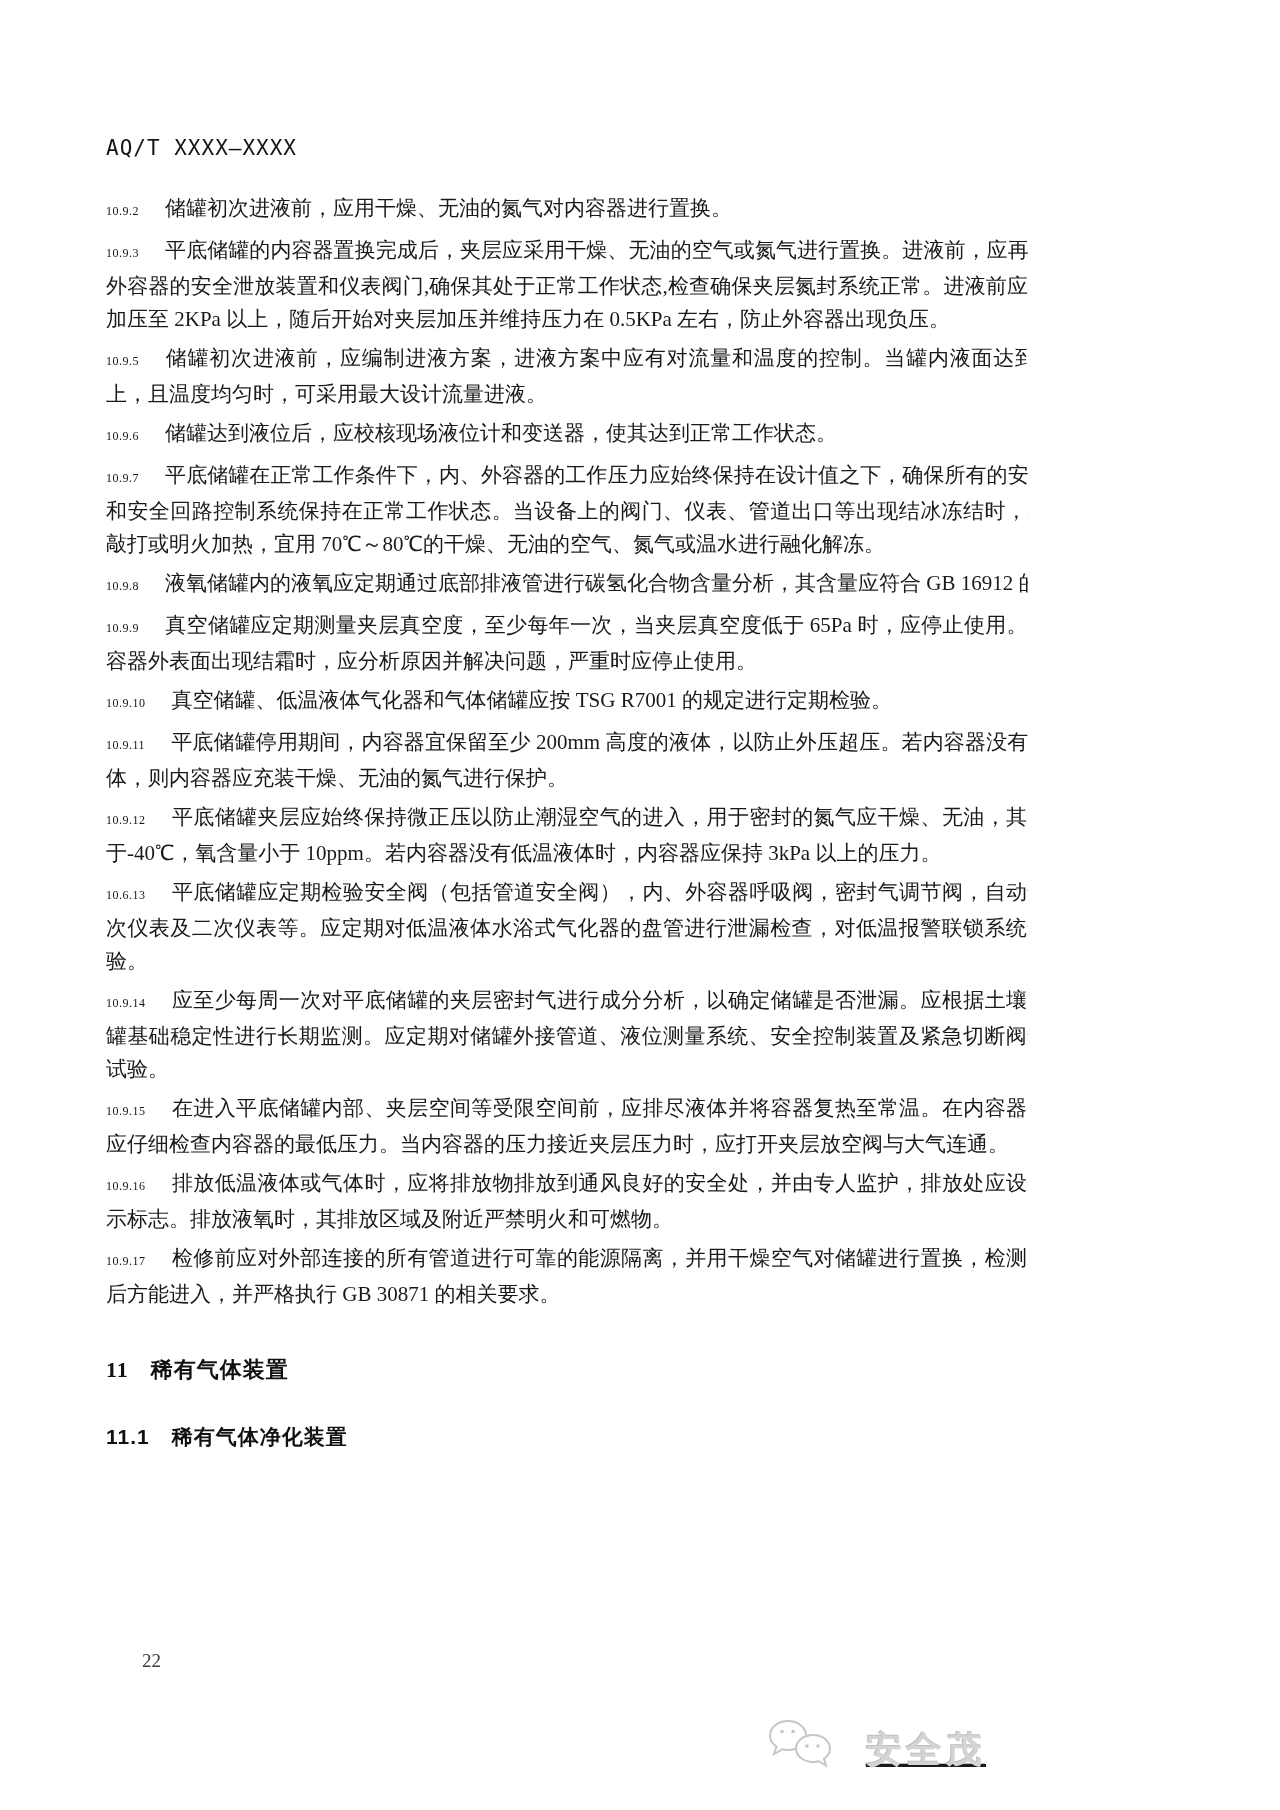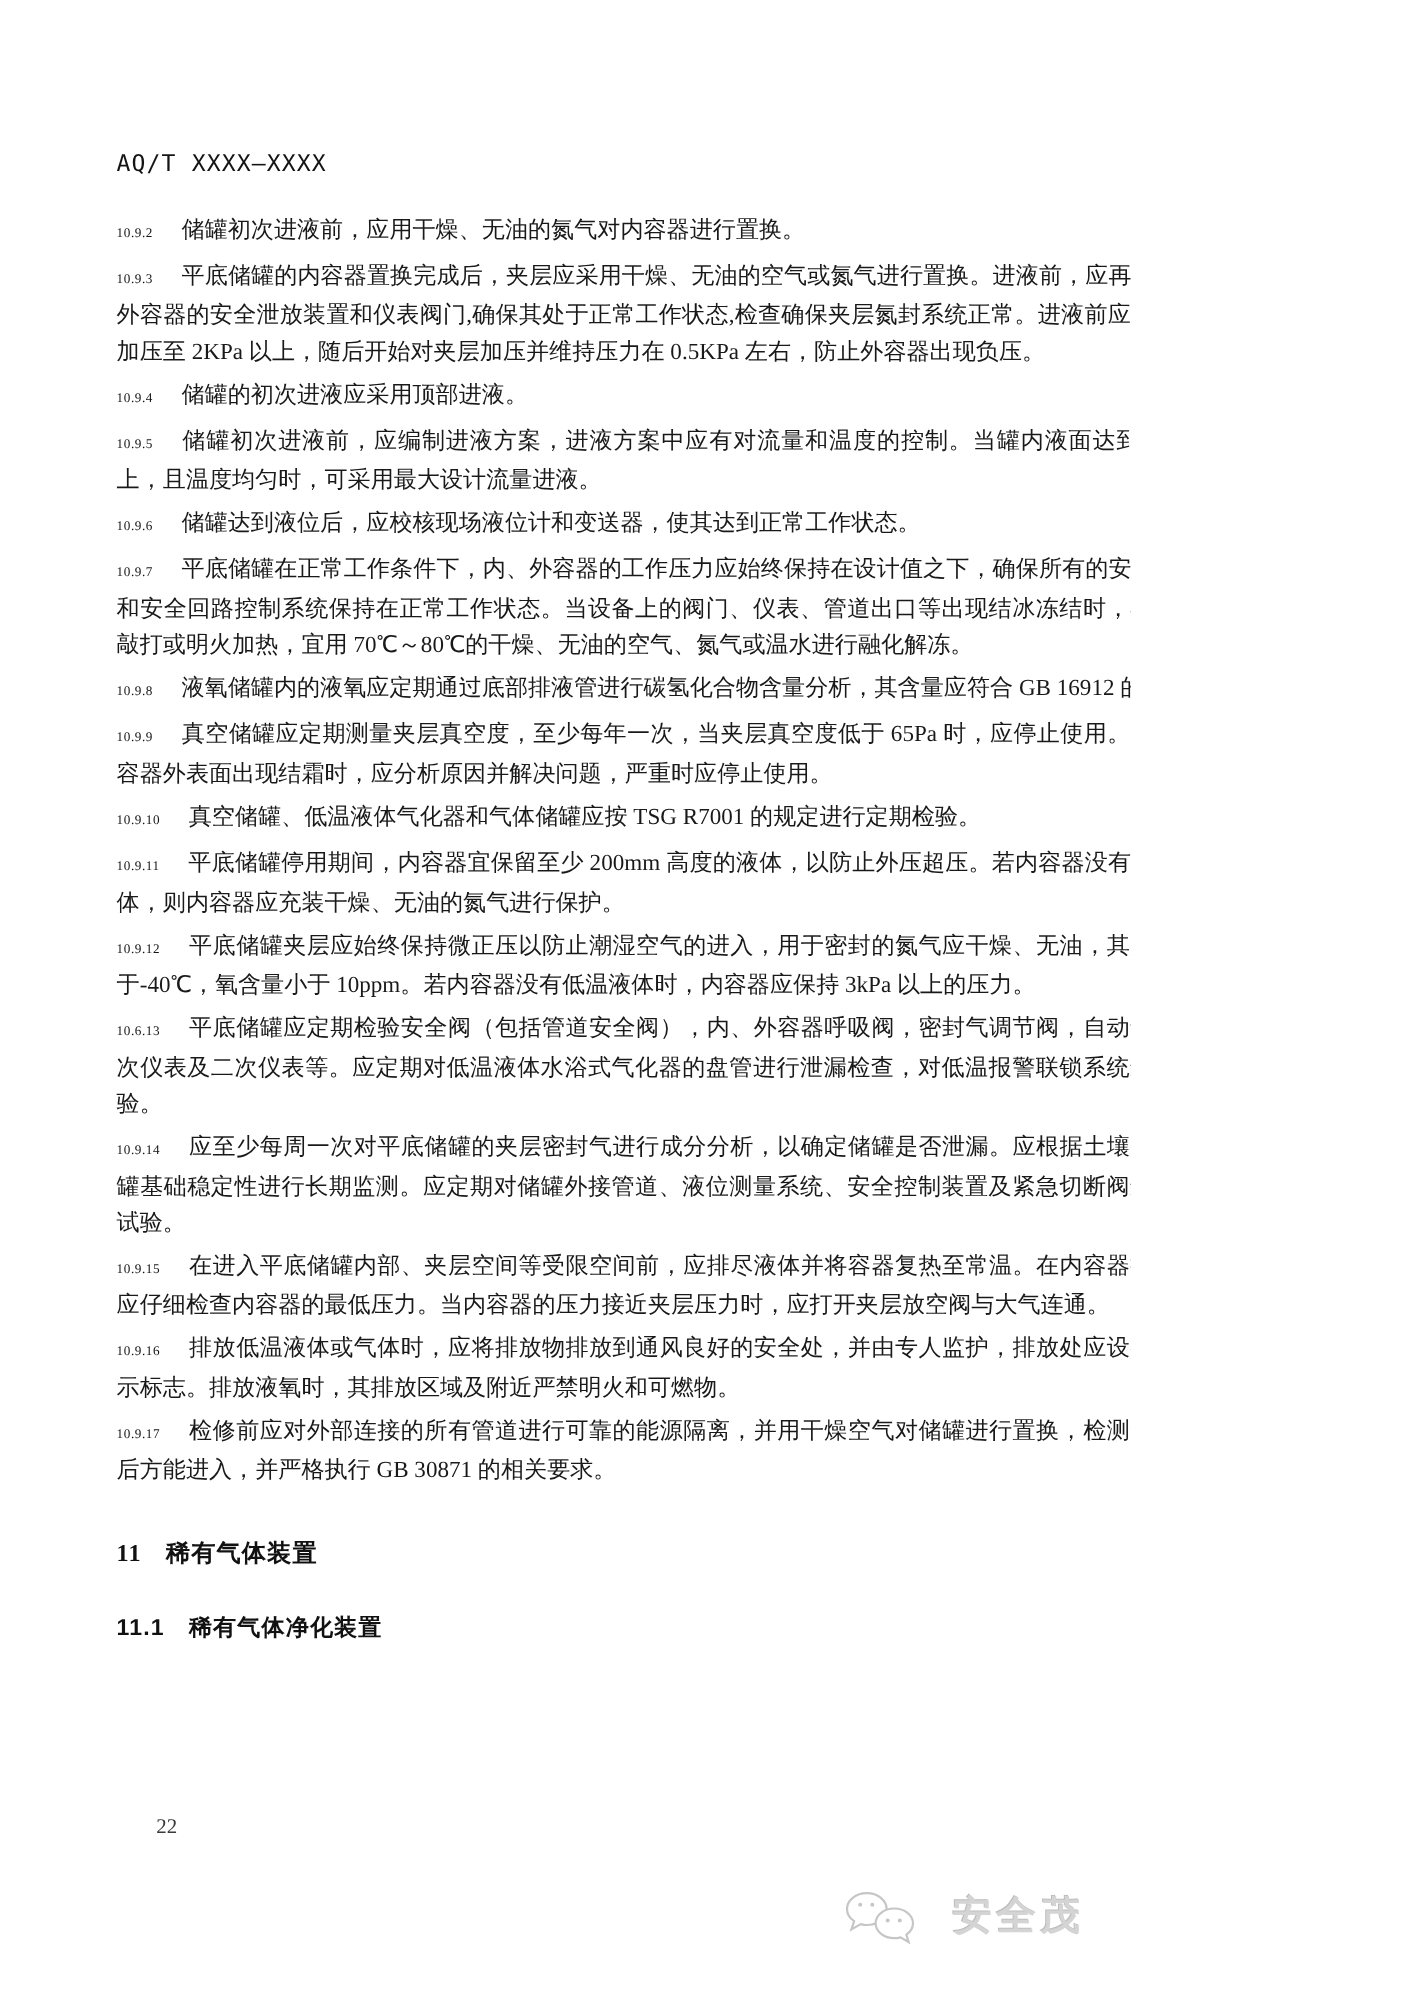--- a/index.html
+++ b/index.html
@@ -67,22 +67,23 @@
     top: 1650px;
     font-family: "Liberation Serif", serif;
     font-size: 19px;
     color: #3a3a3a;
   }
   .watermark {
     position: absolute;
     right: 42px;
     top: 1718px;
     display: flex;
-    align-items: flex-start;
+    align-items: center;
     gap: 24px;
+    text-decoration: underline;
   }
   .watermark-label {
     font-family: "Liberation Sans", sans-serif;
     font-weight: bold;
     font-size: 36px;
     letter-spacing: 4px;
     color: #d4d4d4;
     text-shadow: -1px -1px 0 #bdbdbd, 1px 1px 0 #ffffff;
     white-space: nowrap;
   }
@@ -93,21 +94,20 @@
 <div class="page">
 
   <div class="running-header">AQ/T XXXX—XXXX</div>
 
   <main class="content">
 
     <p class="clause"><span class="cnum">10.9.2</span><span>储罐初次进液前，应用干燥、无油的氮气对内容器进行置换。</span></p>
 
     <p class="clause"><span class="cnum">10.9.3</span><span>平底储罐的内容器置换完成后，夹层应采用干燥、无油的空气或氮气进行置换。进液前，应再次检查内、外容器的安全泄放装置和仪表阀门,确保其处于正常工作状态,检查确保夹层氮封系统正常。进液前应先对内容器加压至 2KPa 以上，随后开始对夹层加压并维持压力在 0.5KPa 左右，防止外容器出现负压。</span></p>
 
-    <p class="clause"><span class="cnum">10.9.4</span><span>储罐的初次进液应采用顶部进液。</span></p>
 
     <p class="clause"><span class="cnum">10.9.5</span><span>储罐初次进液前，应编制进液方案，进液方案中应有对流量和温度的控制。当罐内液面达到 200mm 以上，且温度均匀时，可采用最大设计流量进液。</span></p>
 
     <p class="clause"><span class="cnum">10.9.6</span><span>储罐达到液位后，应校核现场液位计和变送器，使其达到正常工作状态。</span></p>
 
     <p class="clause"><span class="cnum">10.9.7</span><span>平底储罐在正常工作条件下，内、外容器的工作压力应始终保持在设计值之下，确保所有的安全泄放装置和安全回路控制系统保持在正常工作状态。当设备上的阀门、仪表、管道出口等出现结冰冻结时，不应用铁锤敲打或明火加热，宜用 70℃～80℃的干燥、无油的空气、氮气或温水进行融化解冻。</span></p>
 
     <p class="clause"><span class="cnum">10.9.8</span><span>液氧储罐内的液氧应定期通过底部排液管进行碳氢化合物含量分析，其含量应符合 GB  16912 的规定。</span></p>
 
     <p class="clause"><span class="cnum">10.9.9</span><span>真空储罐应定期测量夹层真空度，至少每年一次，当夹层真空度低于 65Pa 时，应停止使用。当低温液体容器外表面出现结霜时，应分析原因并解决问题，严重时应停止使用。</span></p>

